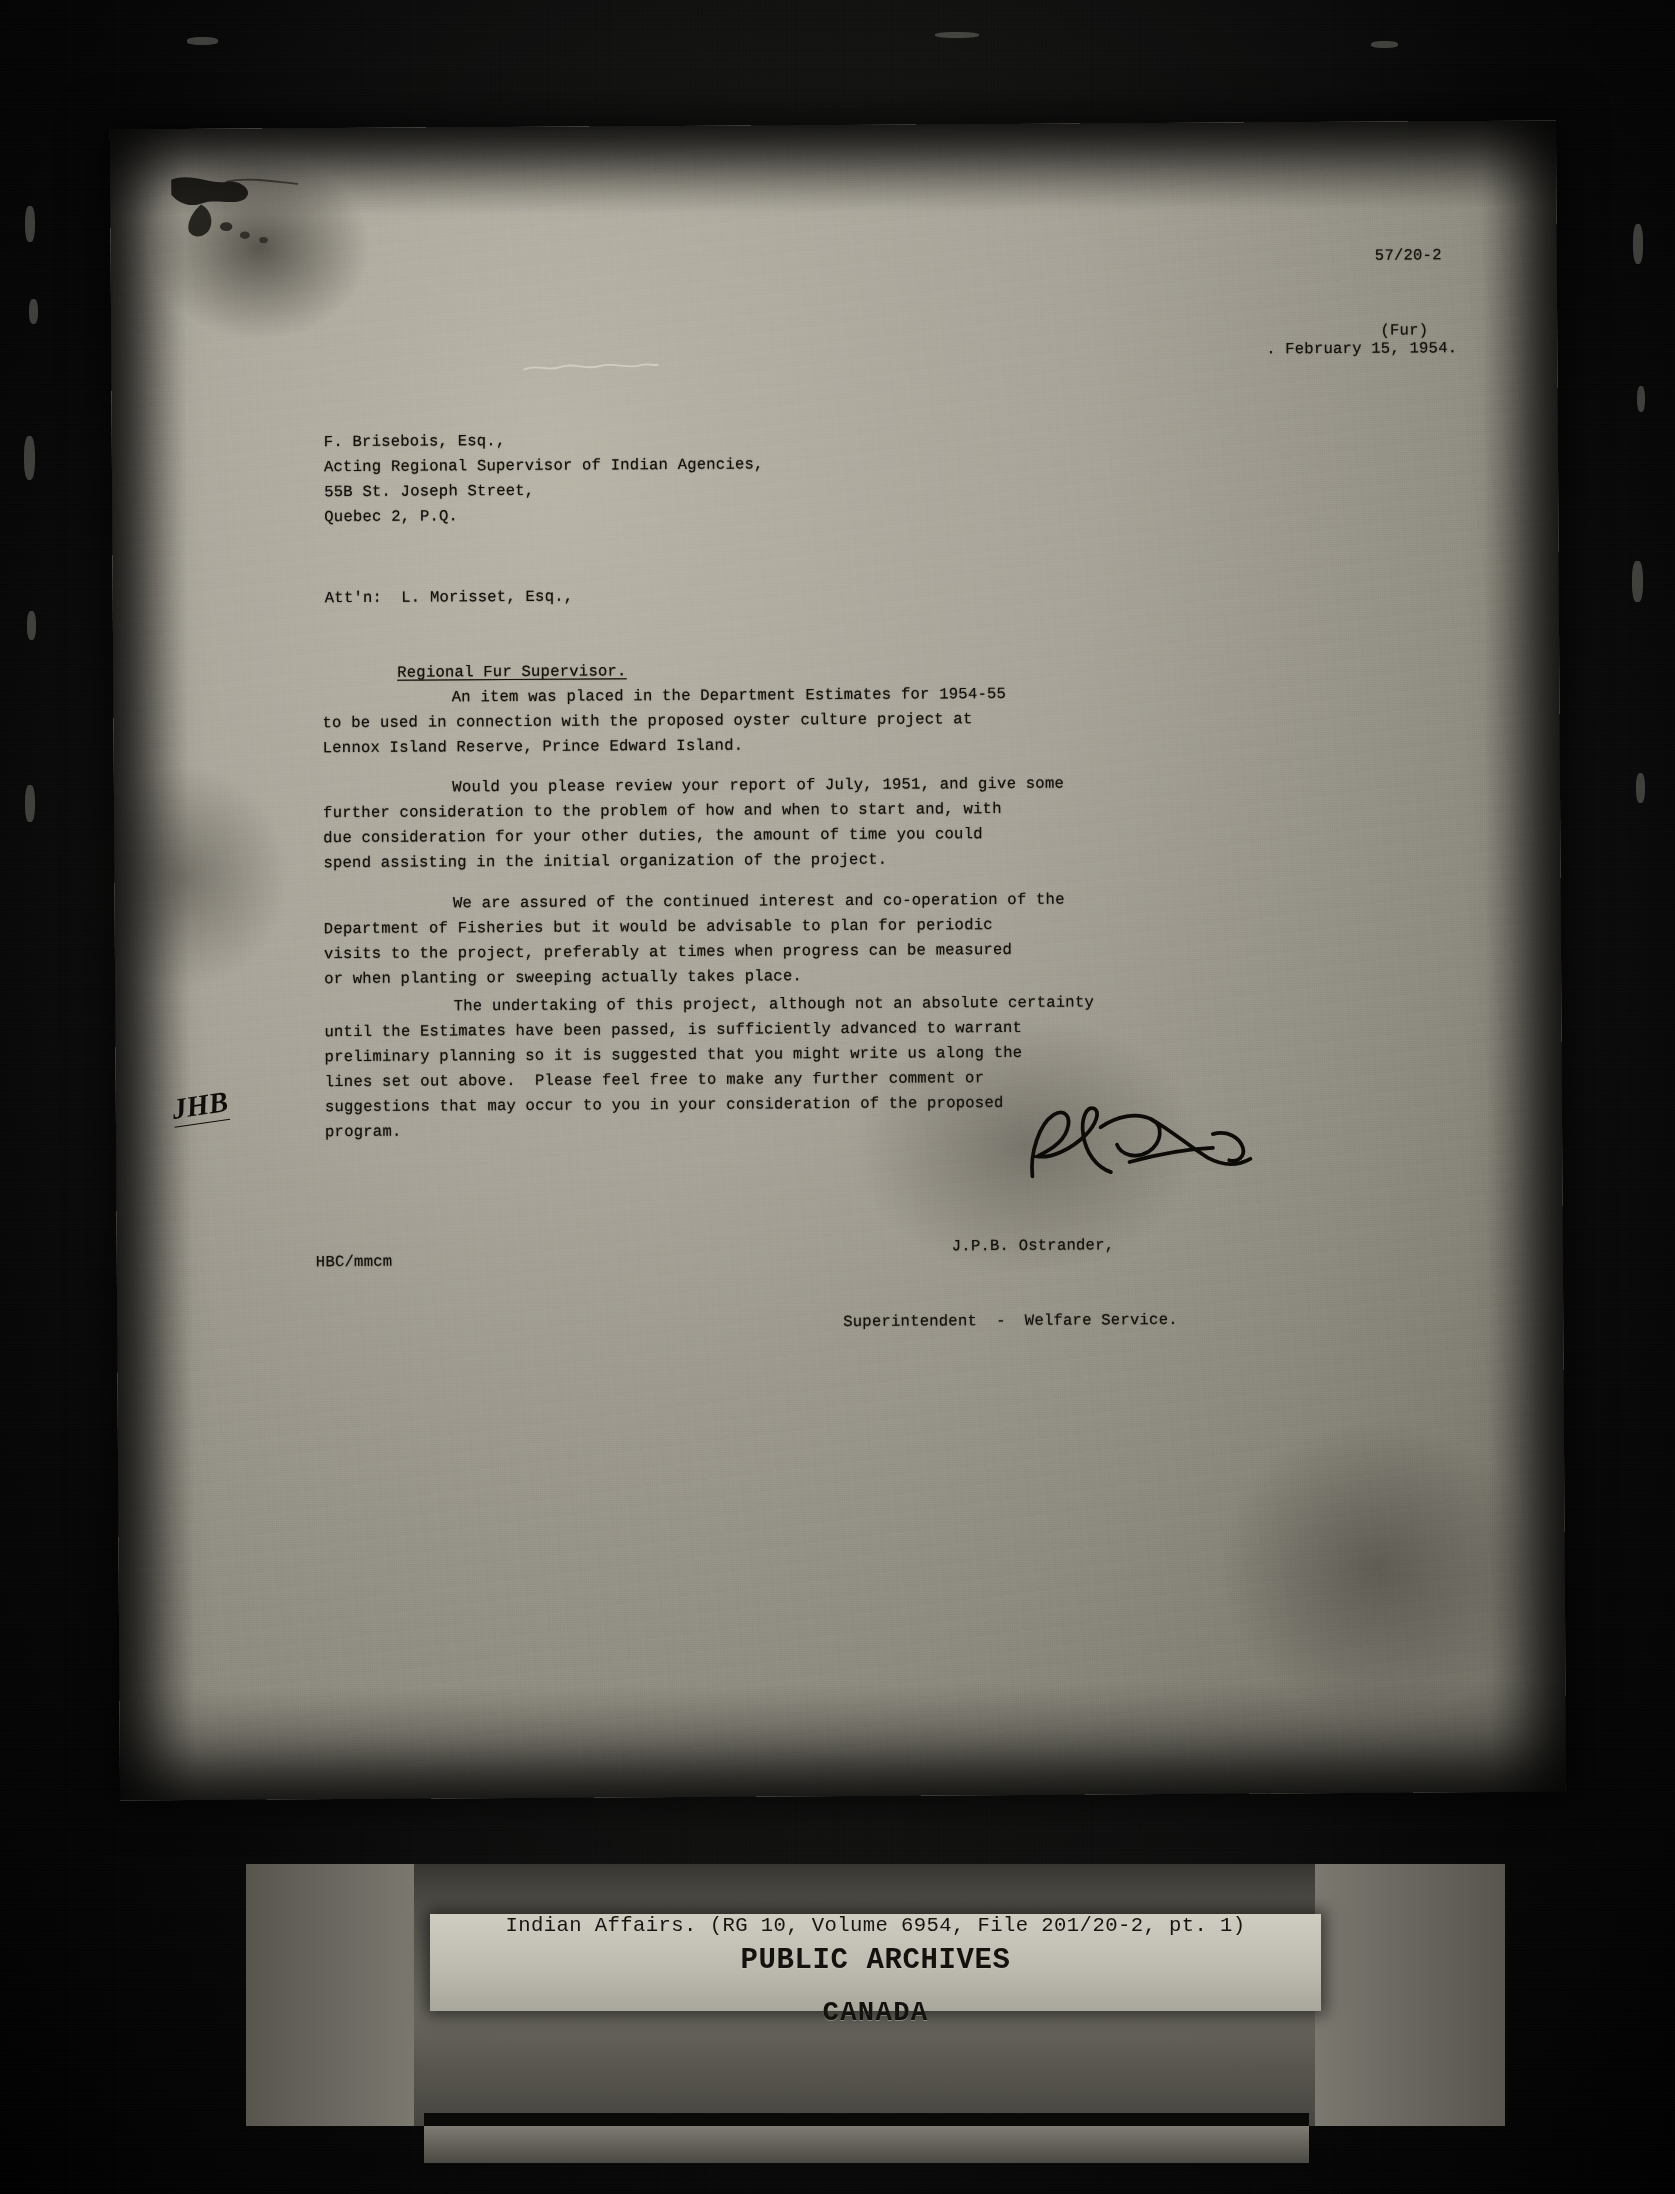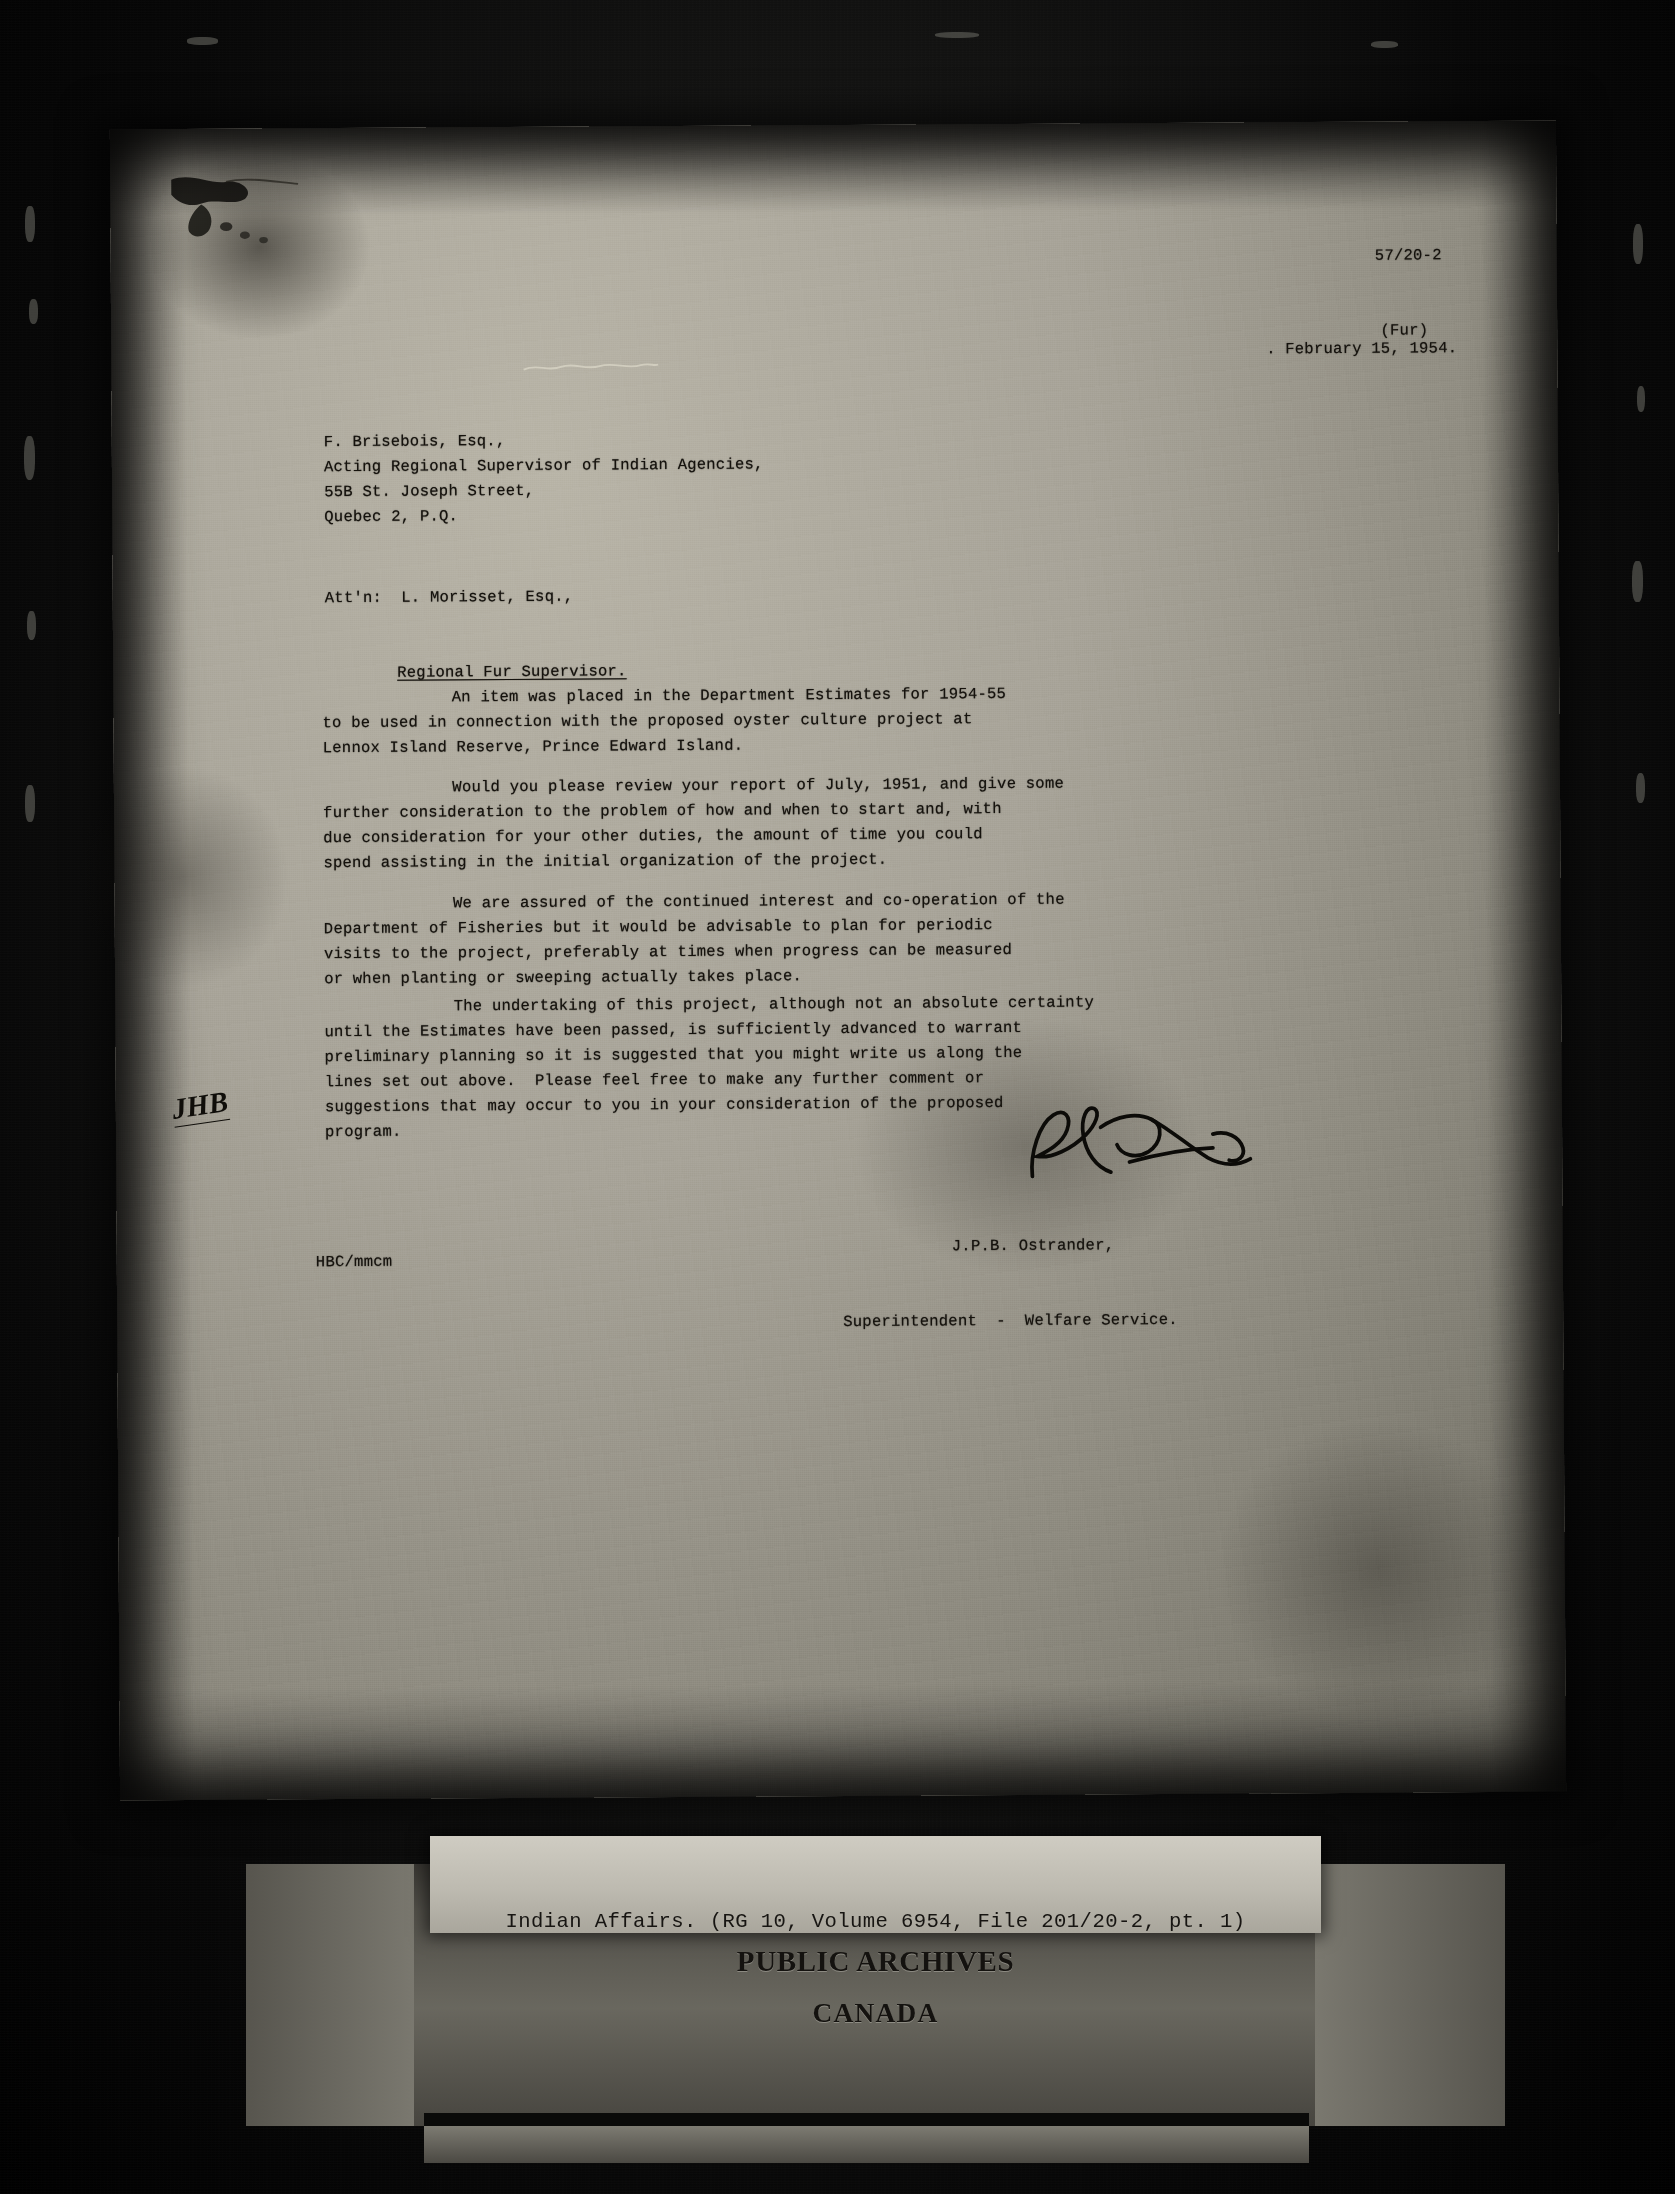--- a/index.html
+++ b/index.html
@@ -155,27 +155,27 @@
     left: 411px;
     top: 234px;
     width: 137px;
     height: 12.5px;
   }
 
   
   .label-strip {
     position: absolute;
     left: 430px;
-    top: 1836px;
+    top: 1914px;
     width: 891px;
     height: 97px;
     background: linear-gradient(to bottom, #cfccc2 0%, #bdbab0 55%, #a9a69c 100%);
     box-shadow: 0 0 15px 3.7px rgba(0,0,0,.55);
     display: flex;
-    align-items: flex-end;
+    align-items: flex-start;
     justify-content: center;
   }
   .label-strip span {
     font-family: "Liberation Mono", monospace;
     font-size: 20.6px;
     color: #171512;
     letter-spacing: 0.4px;
     white-space: pre;
   }
   .plate {
@@ -202,21 +202,21 @@
     width: 190px;
     height: 262px;
     background: linear-gradient(to left, #57554e, #7a786f);
   }
   .archive-stamp {
     position: absolute;
     left: 246px;
     top: 1945px;
     width: 1259px;
     text-align: center;
-    font-family: Liberation Serif, serif;
+    font-family: Liberation Mono, monospace;
     font-weight: bold;
     color: #14120f;
     text-shadow: 0 0.6px 0 rgba(220,218,210,.35);
   }
   .archive-stamp div { line-height: 32px; }
   .as1 { font-size: 29px; letter-spacing: 0.6px; }
   .as2 { font-size: 29px; letter-spacing: 0.6px; }
   .as3 { font-size: 27.4px; letter-spacing: 1.2px; margin-top: 20px; }
   .plate-gap {
     position: absolute;

